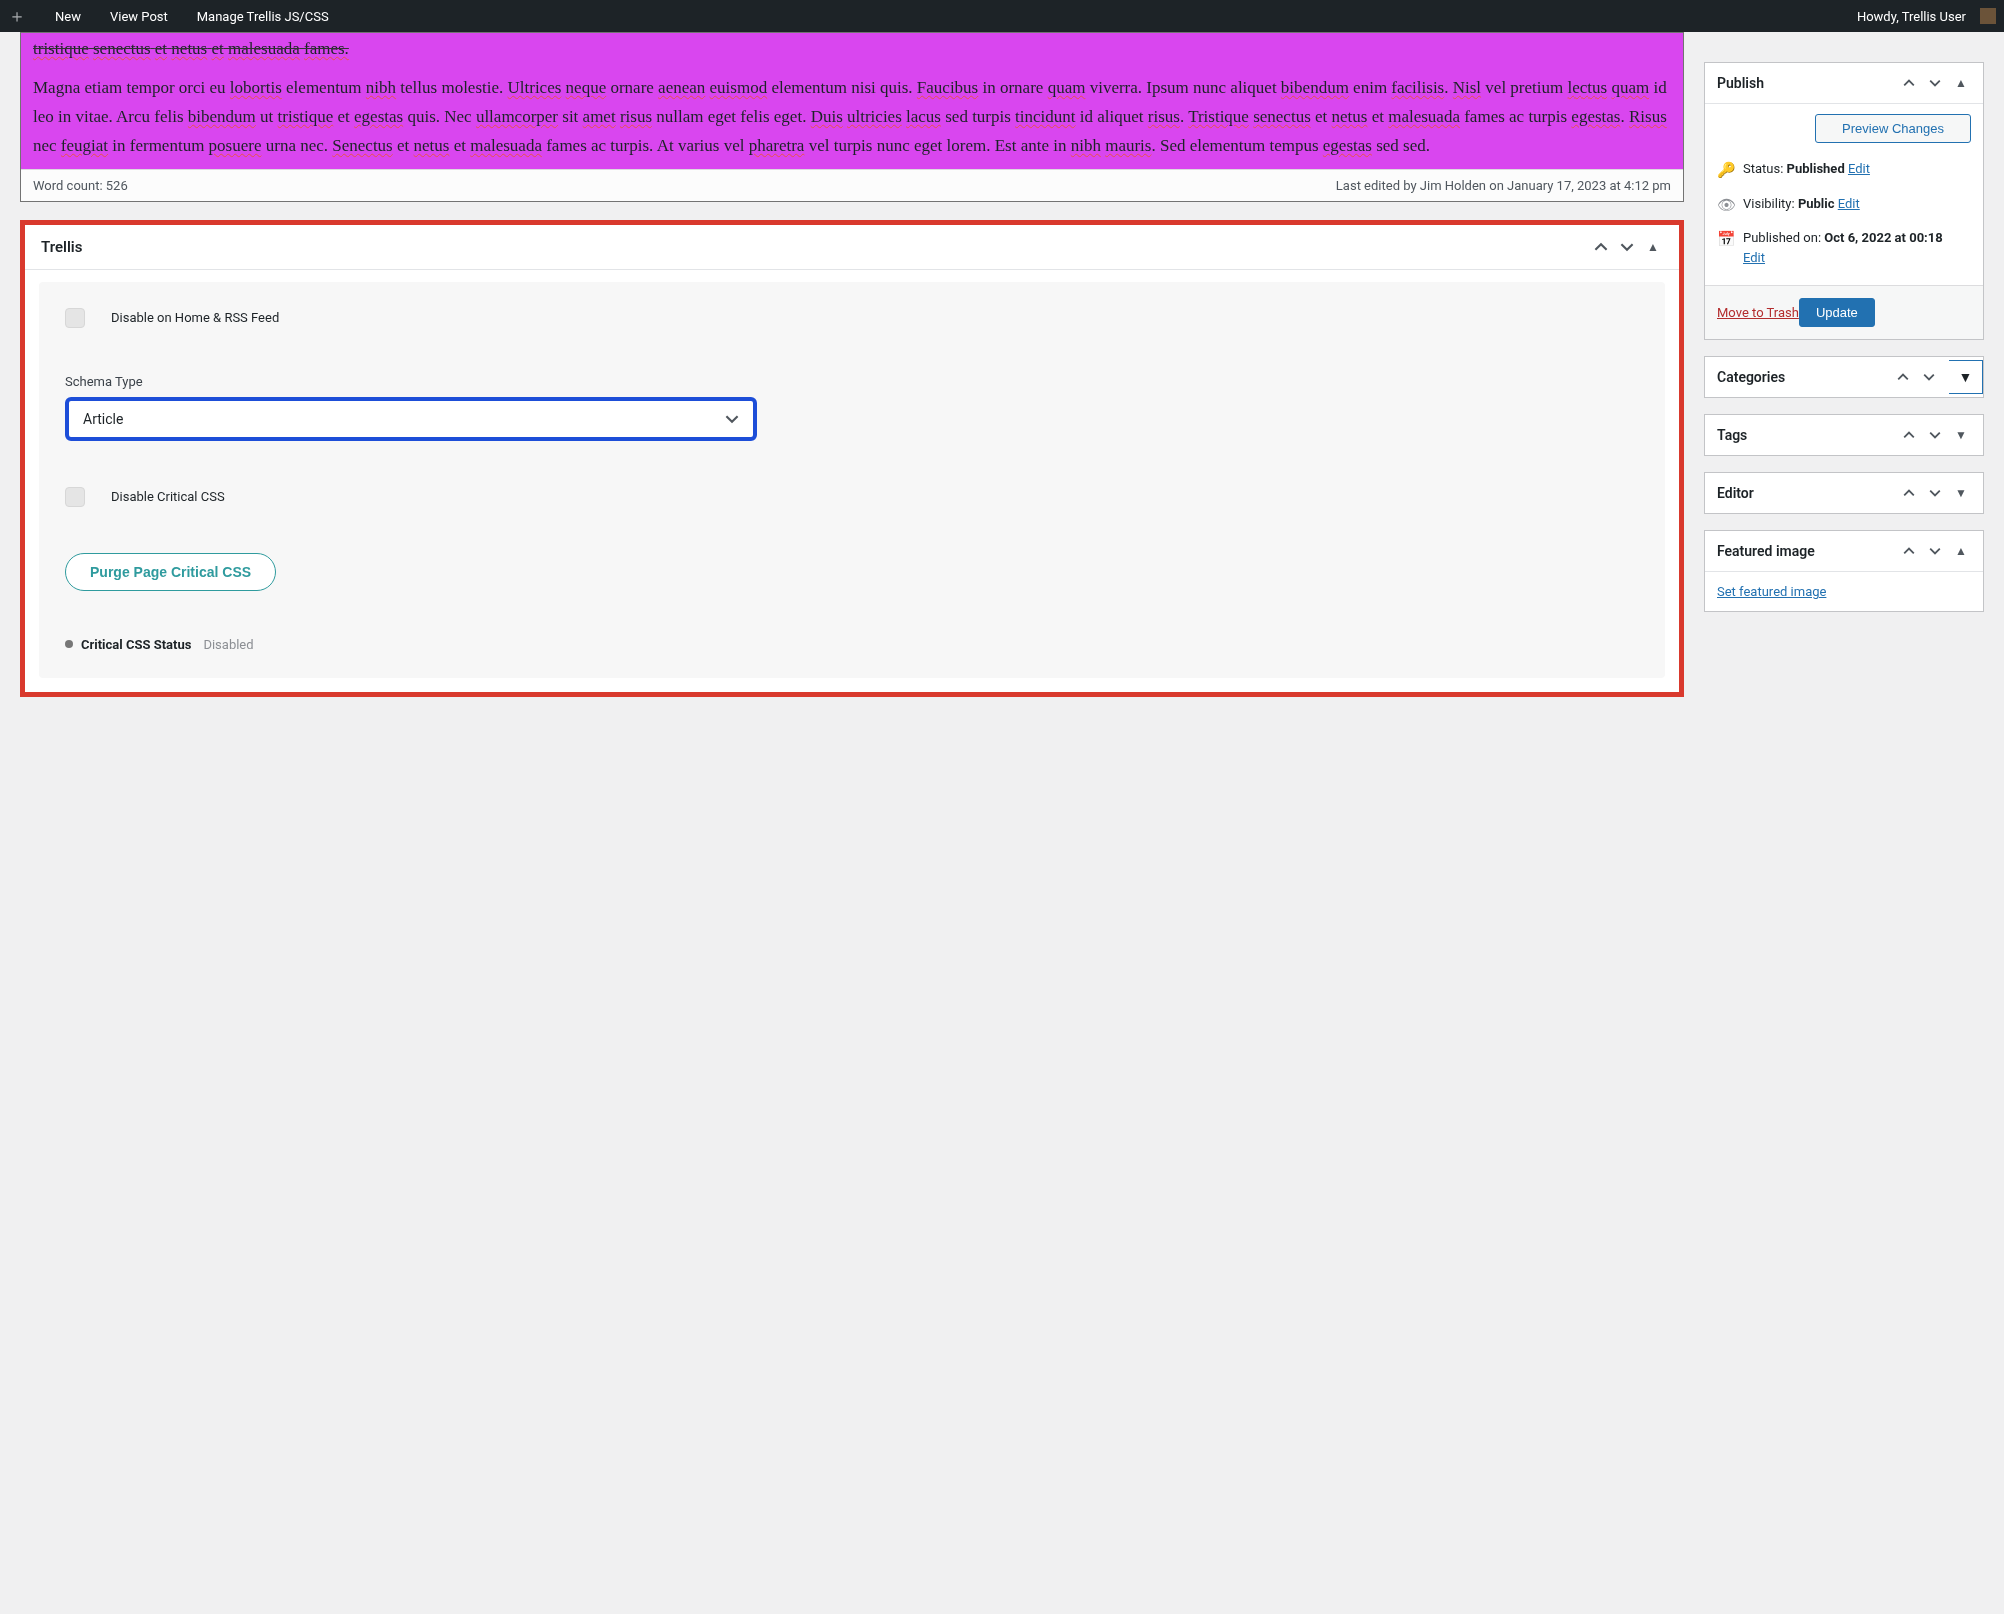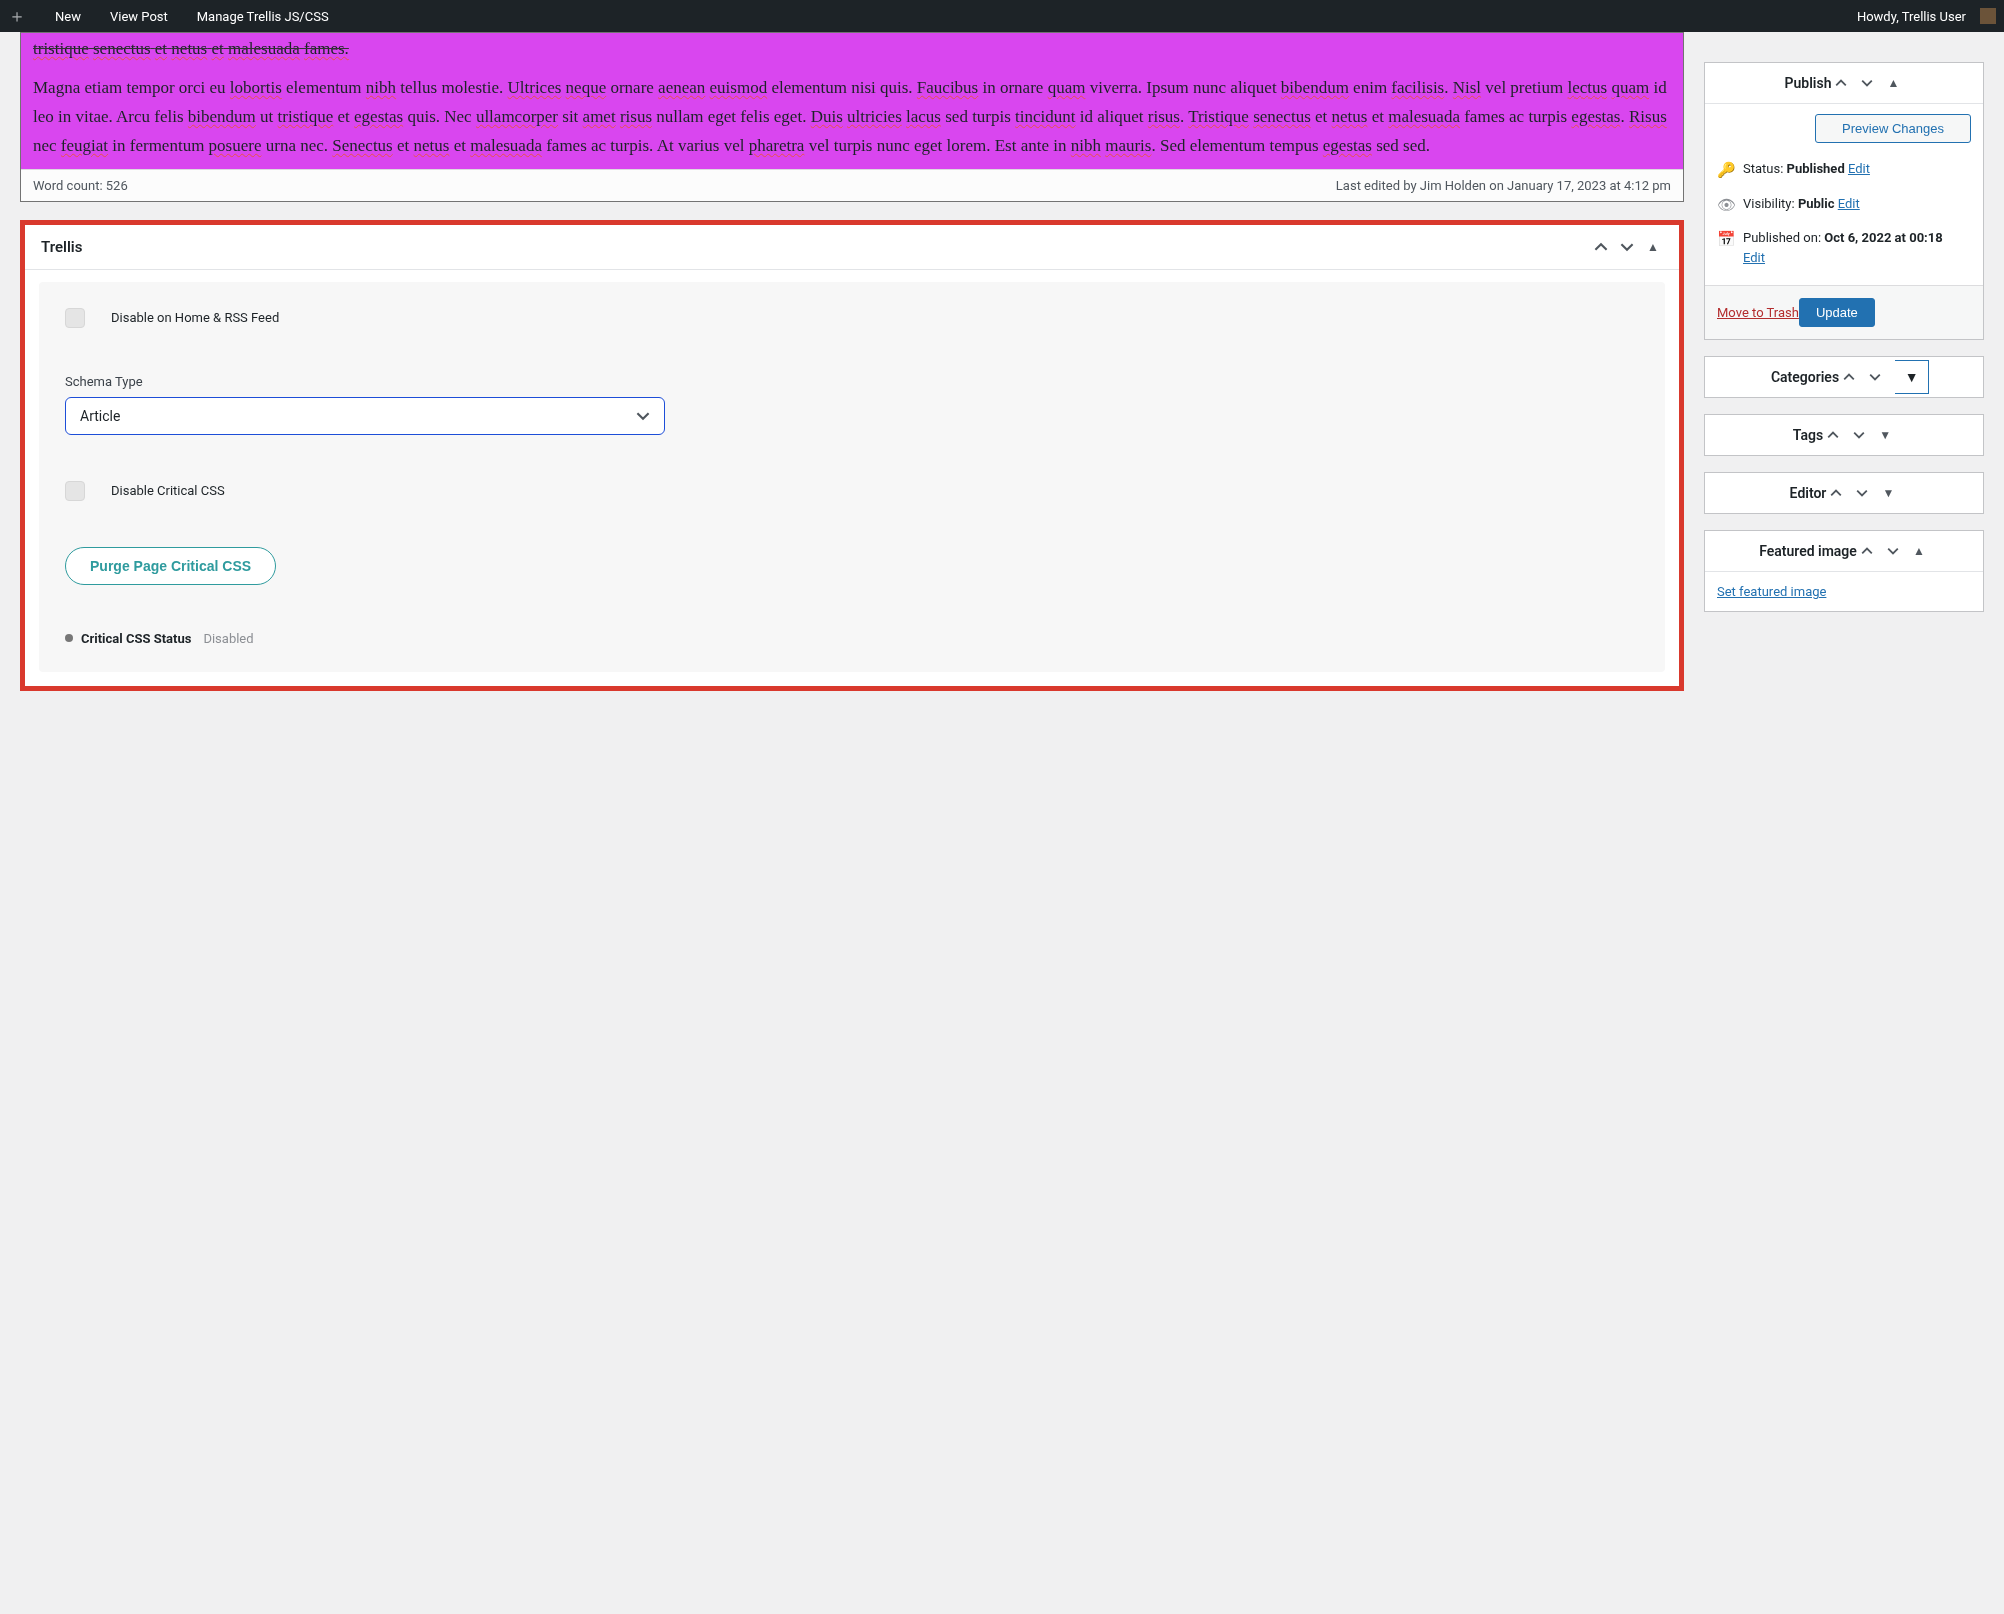--- a/index.html
+++ b/index.html
@@ -52,21 +52,21 @@
     font-size:13px;
     background:#fcfcfc;
   }
   .panel {
     background:#fff;
     border:1px solid #c3c4c7;
   }
   .panel-head {
     display:flex;
     align-items:center;
-    justify-content:center;
+    justify-content:space-between;
     padding: 10px 12px;
     border-bottom:1px solid #e2e4e7;
     font-weight:600;
     font-size:14px;
   }
   .panel-head.no-border { border-bottom:none; }
   .panel-controls { display:flex; gap:6px; align-items:center; }
   .ctrl { width:20px; height:20px; display:flex; align-items:center; justify-content:center; color:#50575e; cursor:pointer; font-size:12px;}
   .categories-toggle-box { border:1px solid #2271b1; width:34px; height:34px; display:flex; align-items:center; justify-content:center; margin:-10px -12px -10px 4px; border-left:none; }
   .panel-body { padding: 12px; font-size:13px; }
@@ -118,23 +118,23 @@
     padding: 26px;
     border-radius:4px;
   }
   .checkbox-row { display:flex; align-items:center; gap:26px; }
   .fake-checkbox {
     width:20px; height:20px; border-radius:4px;
     background:#e5e5e5; border:1px solid #d7d7d7;
   }
   .field-label { color:#3c434a; font-size:13px; margin-bottom:8px; }
   .select {
-    width: 600px;
+    width: 692px;
     max-width:100%;
-    border:1px solid #1d4ed8;
+    border:4px solid #1d4ed8;
     border-radius:6px;
     background:#fff;
     padding:10px 14px;
     display:flex;
     justify-content:space-between;
     align-items:center;
     font-size:14px;
     cursor:pointer;
   }
   .pill-btn {

